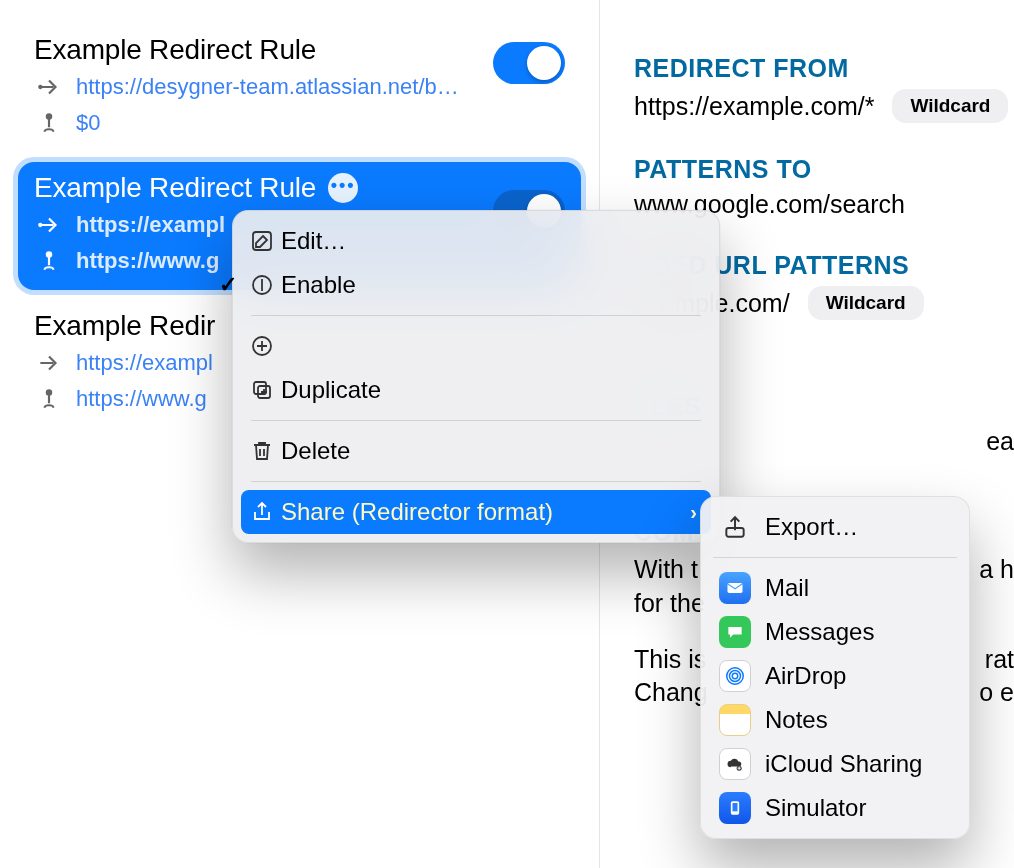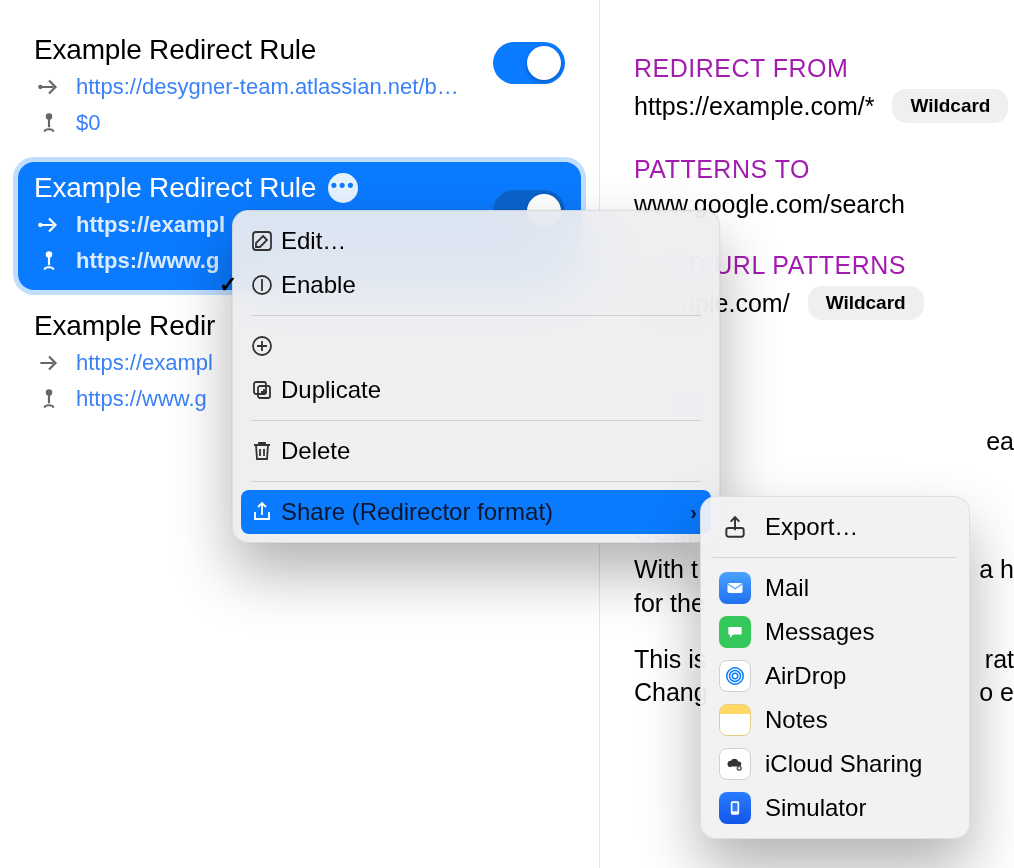--- a/index.html
+++ b/index.html
@@ -102,22 +102,22 @@
       box-shadow: 0 2px 4px rgba(0,0,0,0.25);
     }
 
     
     .right-pane {
       flex: 1;
       padding: 54px 0 0 34px;
     }
     .section-label {
       font-size: 25px;
-      font-weight: 400;
-      color: #a21caf;
+      font-weight: 700;
+      color: #0369a1;
       letter-spacing: 0.5px;
       margin-bottom: 6px;
     }
     .section-value-row {
       display: flex; align-items: center; gap: 18px;
       font-size: 25px;
       margin-bottom: 32px;
       white-space: nowrap;
     }
     .badge {
@@ -150,21 +150,21 @@
       display: flex; align-items: center;
       gap: 16px;
       height: 44px;
       padding: 0 14px 0 40px;
       font-size: 24px;
       border-radius: 8px;
       position: relative;
     }
     .menu-item.highlight {
       background: #0a7aff;
-      color: #0f172a;
+      color: #fef9c3;
     }
     .menu-sep {
       height: 1px; background: rgba(0,0,0,0.12);
       margin: 8px 10px;
     }
     .menu-item .mi-icon { position: absolute; left: 8px; width: 26px; height: 26px; display:flex;align-items:center;justify-content:center;}
     .menu-item .mi-icon svg { width: 24px; height: 24px; }
     .menu-item .check { position: absolute; left: -22px; font-size: 22px; font-weight: 700;}
     .menu-item.has-check { overflow: visible; }
     .menu-item .chev { margin-left: auto; font-size: 20px; font-weight: 700;}

